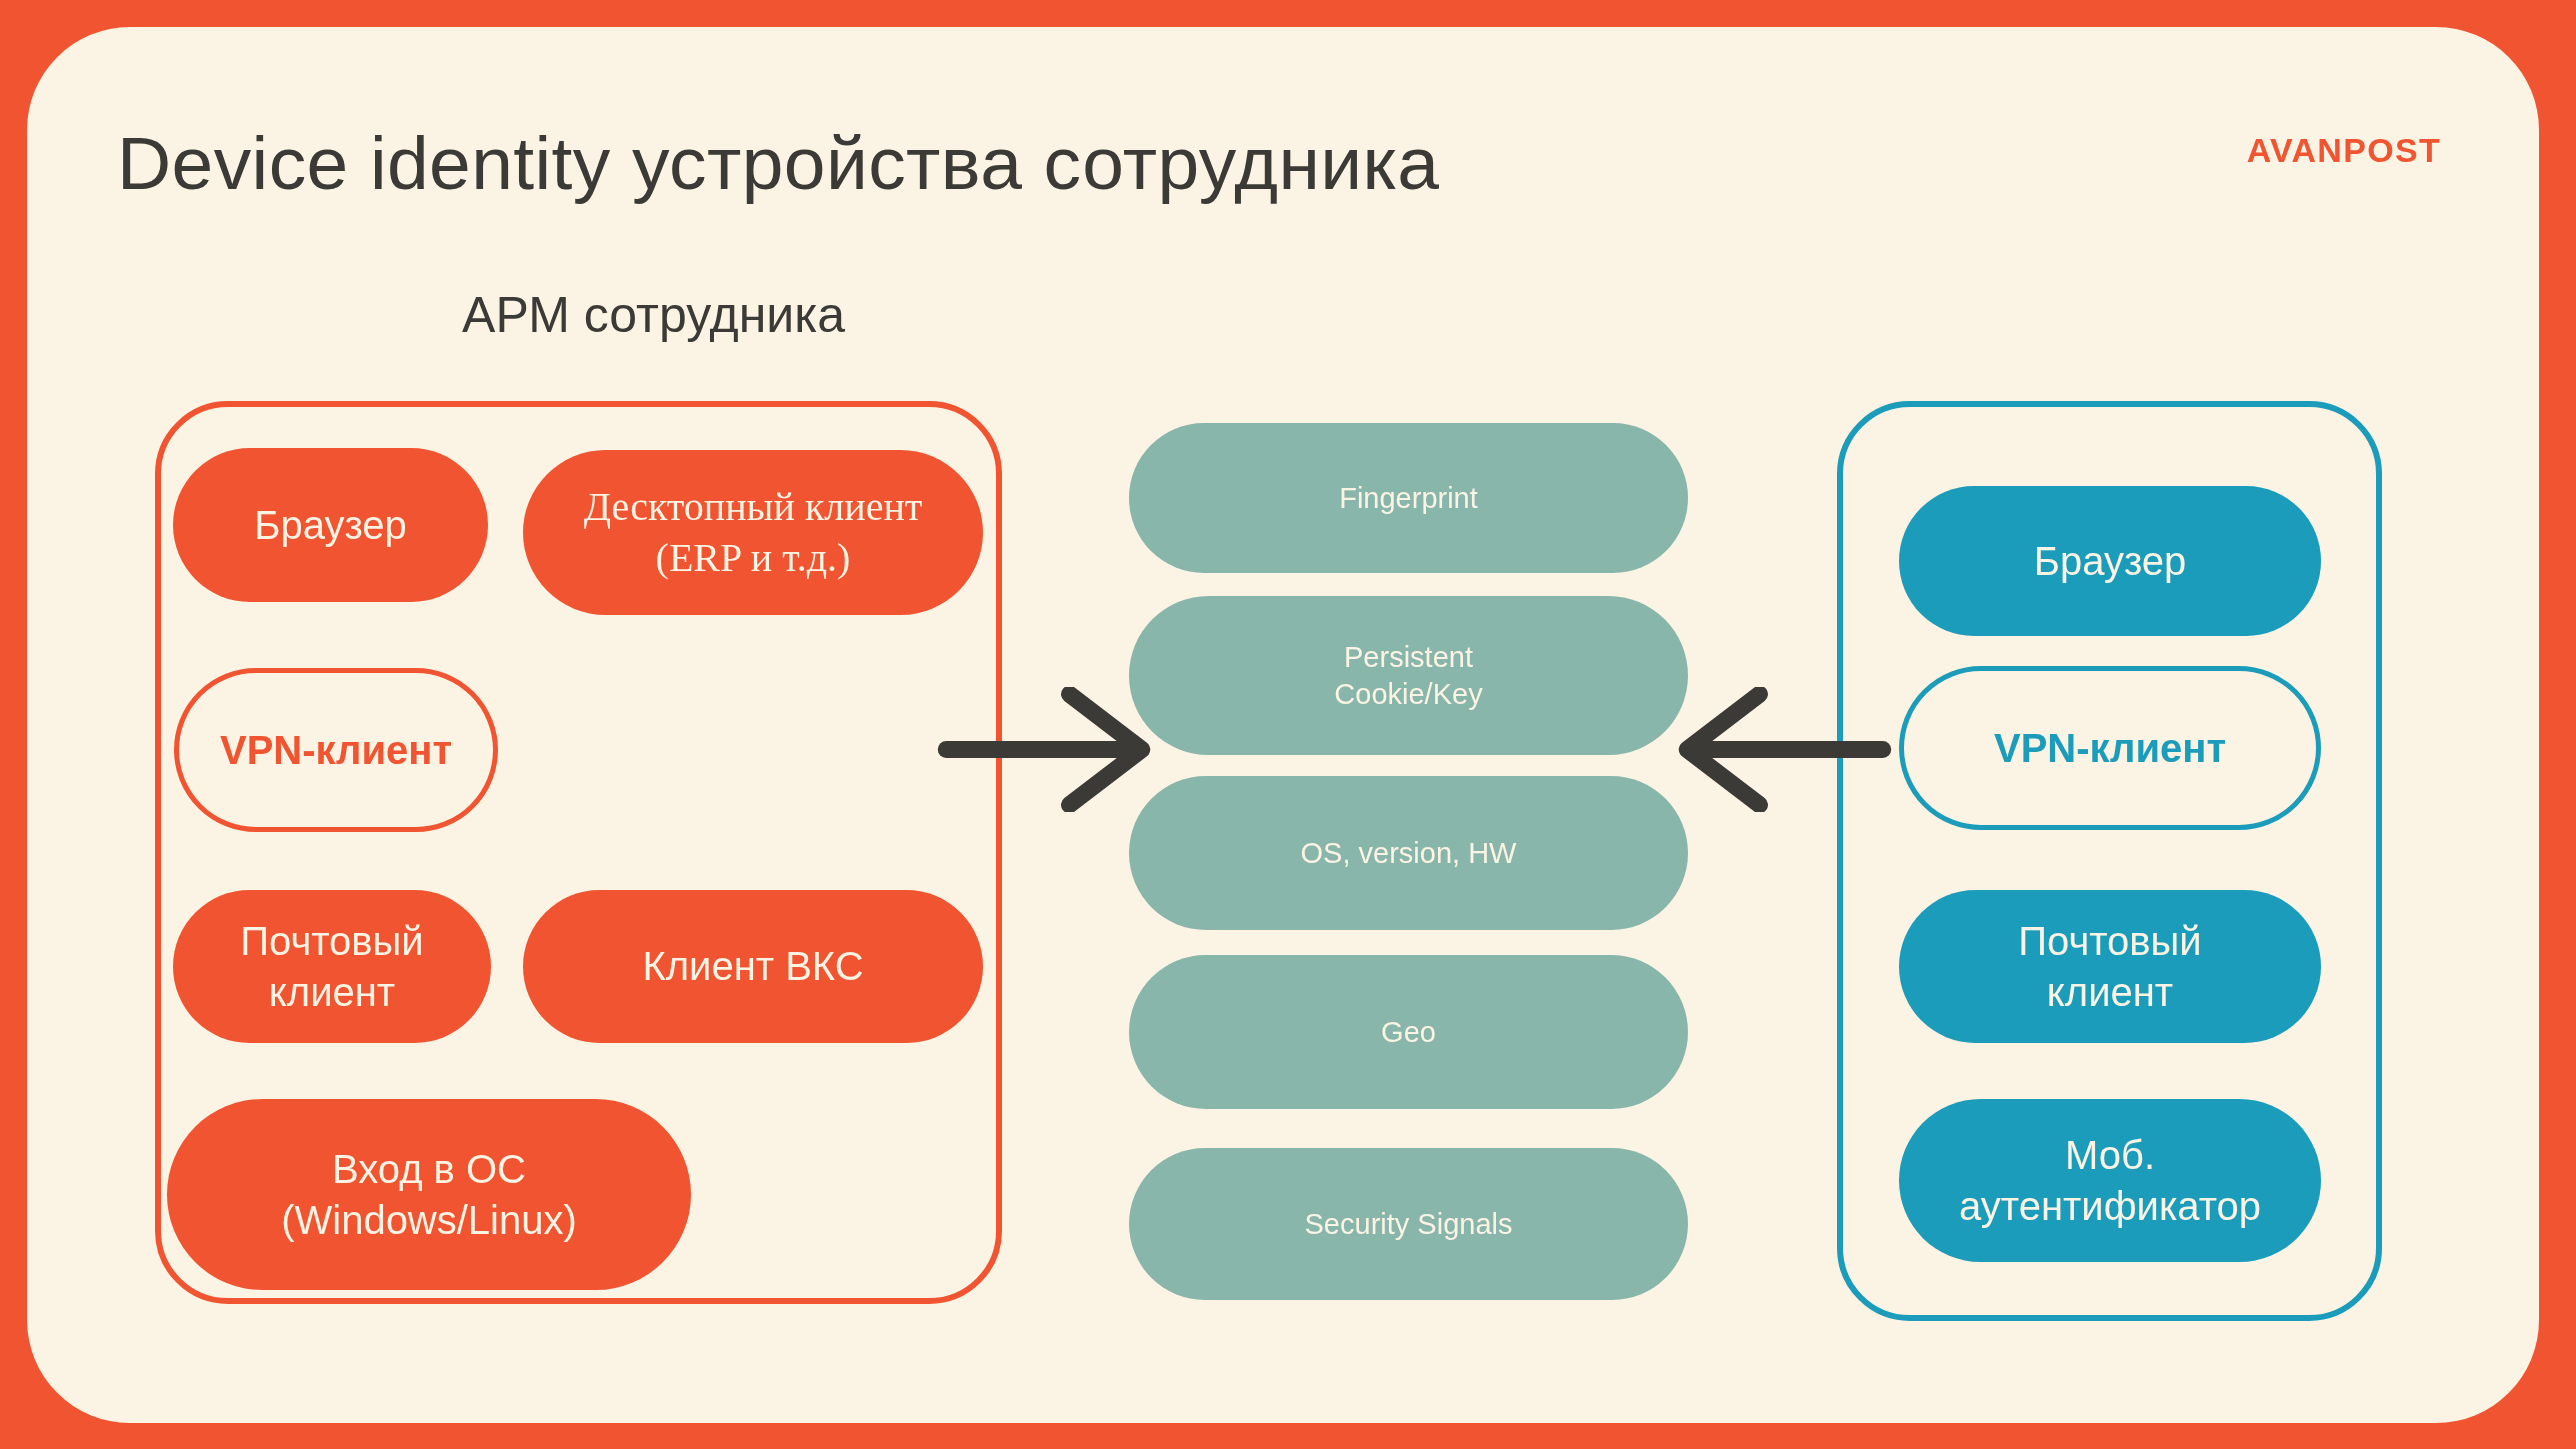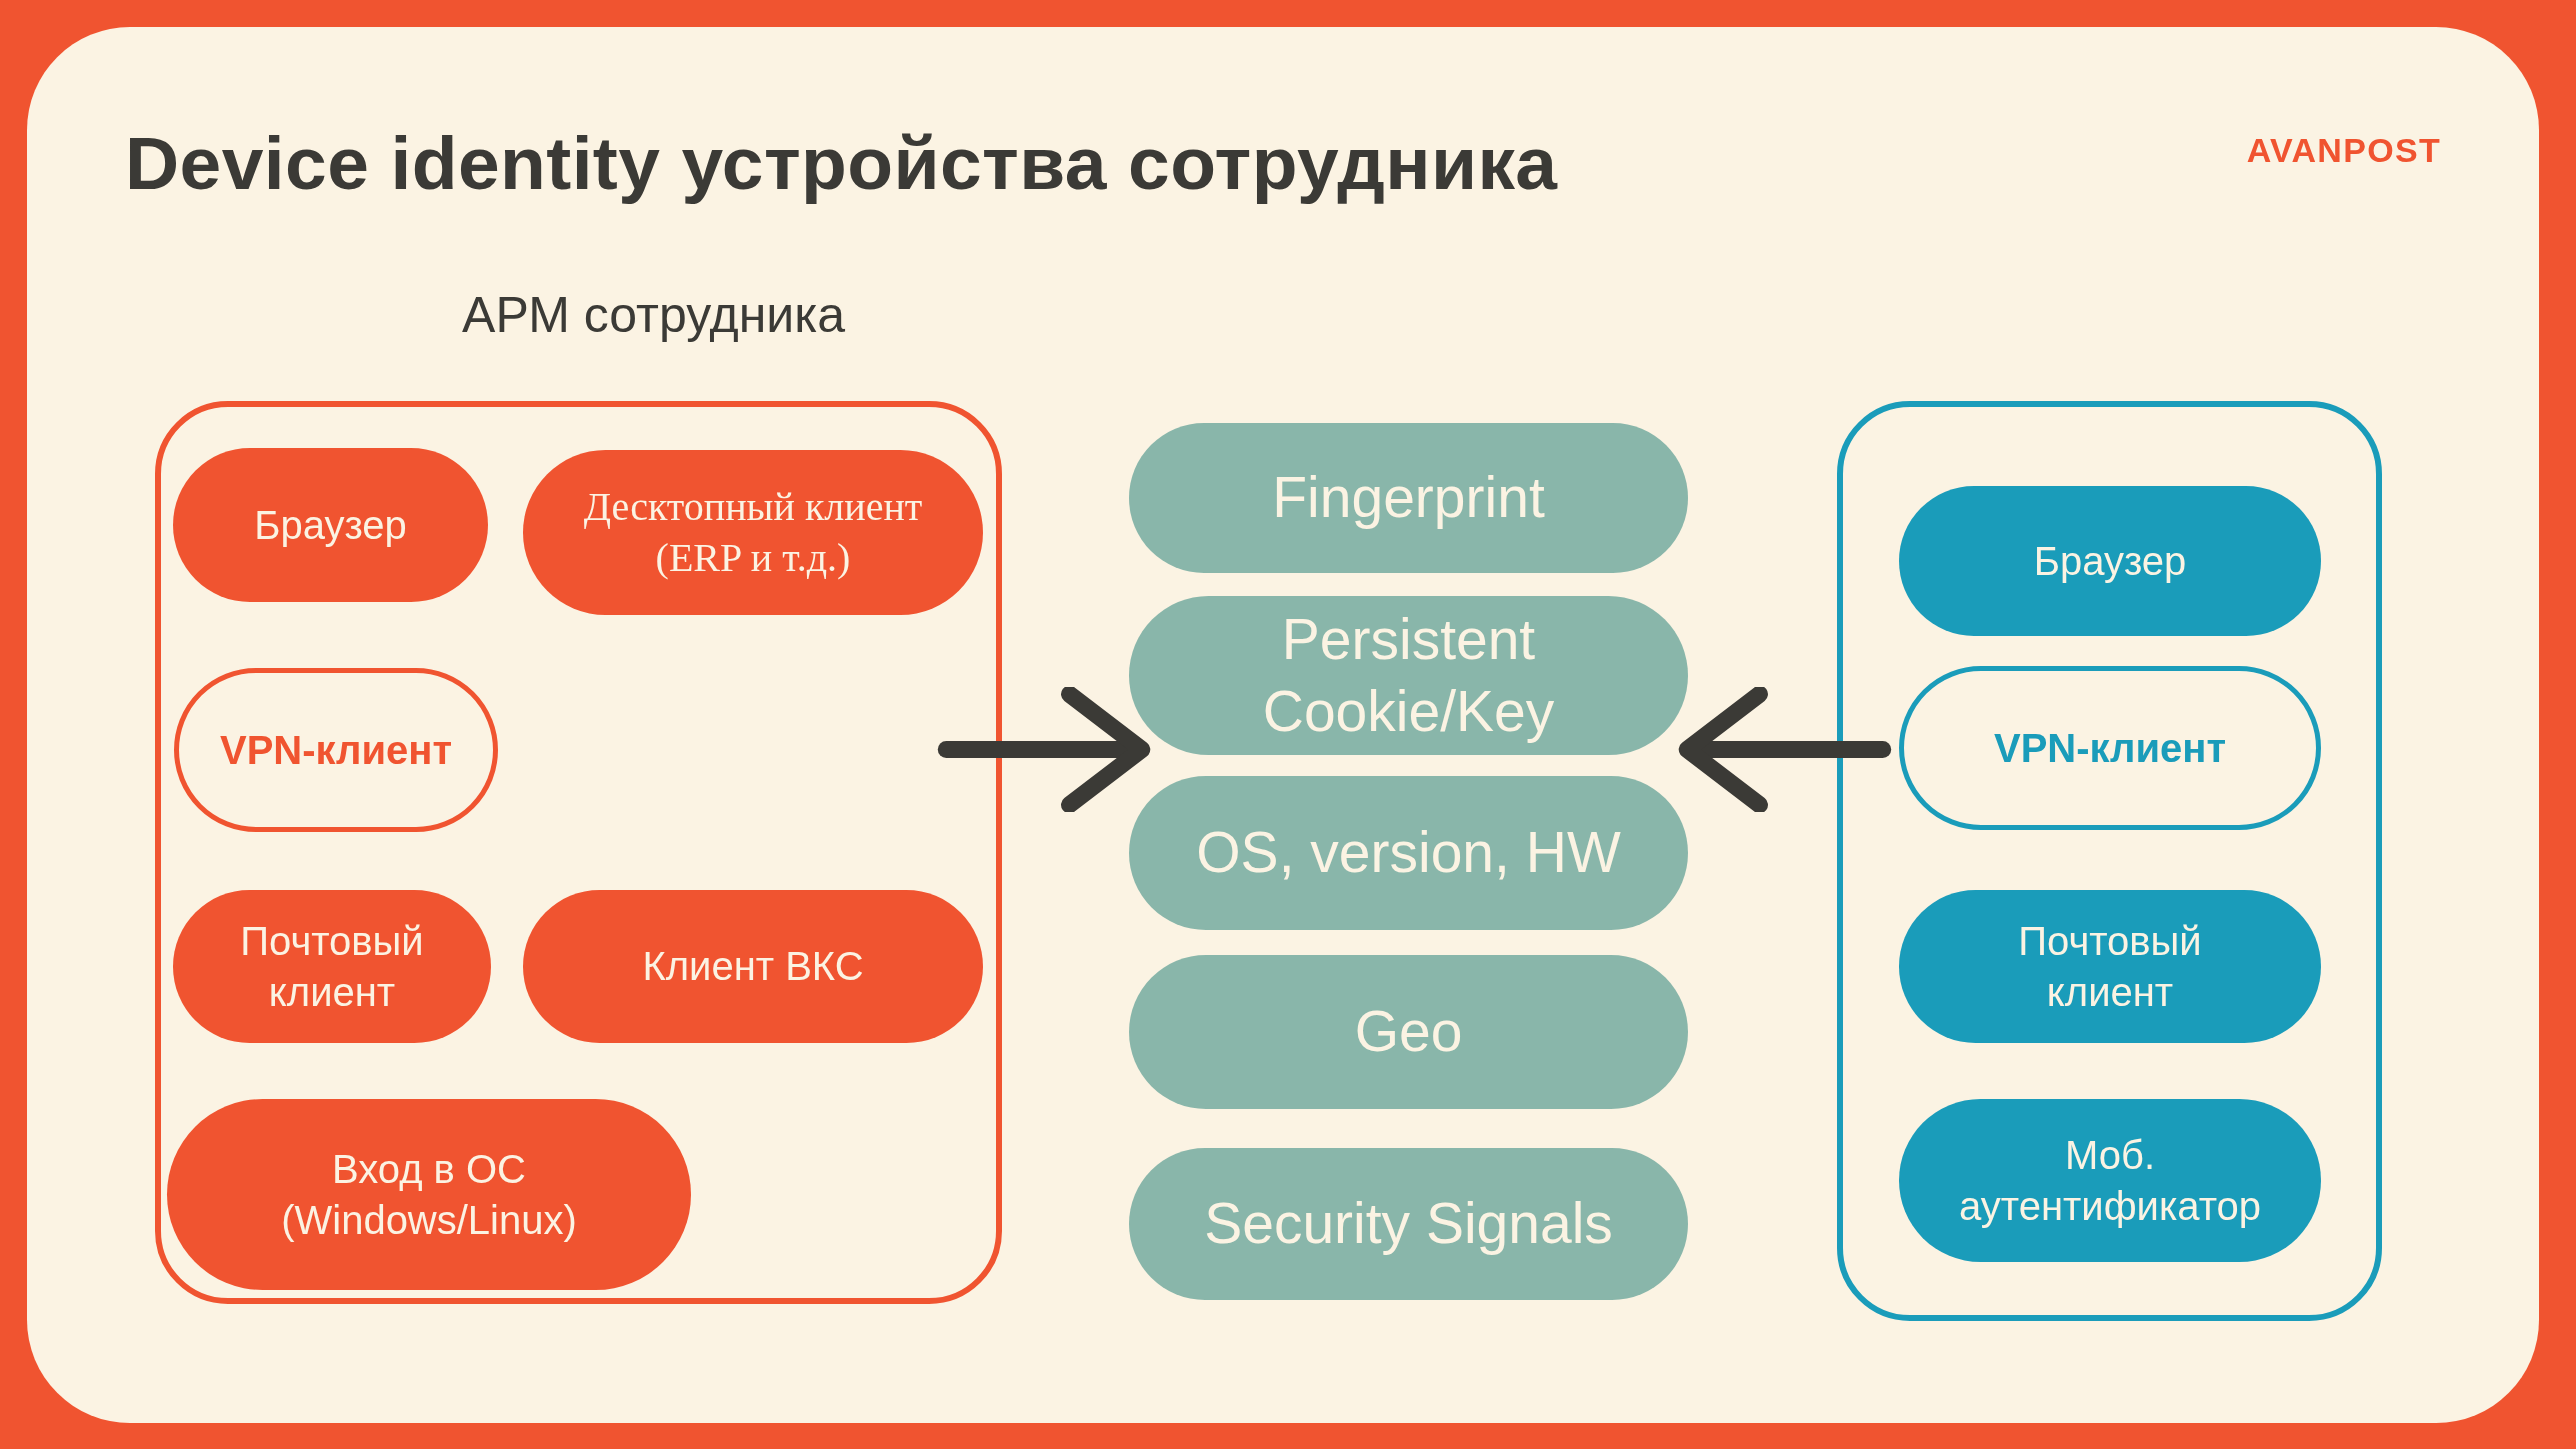--- a/index.html
+++ b/index.html
@@ -6,34 +6,34 @@
     --orange:#F05430;
     --teal:#1A9CBA;
     --sage:#89B6AA;
     --cream:#FBF3E3;
     --dark:#3B3A36;
   }
   html,body{margin:0;padding:0;}
   body{background:var(--orange);font-family:"Liberation Sans", sans-serif;}
   .stage{position:relative;width:2576px;height:1449px;background:var(--orange);overflow:hidden;}
   .card{position:absolute;left:27px;top:27px;width:2512px;height:1396px;background:var(--cream);border-radius:103px;}
-  .title{position:absolute;left:125px;top:120px;font-size:75px;font-weight:700;color:var(--dark);letter-spacing:0.4px;white-space:nowrap;}
+  .title{position:absolute;left:117px;top:120px;font-size:75px;font-weight:400;color:var(--dark);letter-spacing:0.4px;white-space:nowrap;}
   .logo{position:absolute;left:2173px;top:131px;width:268px;text-align:right;font-size:34px;font-weight:800;color:var(--orange);letter-spacing:1.3px;white-space:nowrap;}
   .group-label{position:absolute;top:286px;width:536px;text-align:right;font-size:50px;font-weight:500;color:var(--dark);white-space:nowrap;}
   #label-workstation{left:309px;}
   #label-smartphone{left:1842px;}
   .container{position:absolute;border-radius:73px;background:transparent;box-sizing:border-box;}
   #container-workstation{left:155px;top:401px;width:847px;height:903px;border:6.3px solid var(--orange);}
   #container-smartphone{left:1837px;top:401px;width:545px;height:920px;border:6.3px solid var(--teal);}
   .pill{position:absolute;display:flex;align-items:center;justify-content:center;border-radius:893px;text-align:center;white-space:pre-line;box-sizing:border-box;font-size:40px;line-height:1.27;font-weight:500;}
   .pill.orange{background:var(--orange);color:var(--cream);}
   .pill.outline-orange{border:5.4px solid var(--orange);color:var(--orange);font-weight:700;}
   .pill.teal{background:var(--teal);color:var(--cream);}
   .pill.outline-teal{border:5.4px solid var(--teal);color:var(--teal);font-weight:700;}
-  .pill.sage{background:var(--sage);color:var(--cream);font-size:57px;line-height:1.25;}
+  .pill.sage{background:var(--sage);color:var(--cream);font-size:29px;line-height:1.25;}
   
   #p-ws-browser {left:173px;top:448px;width:315px;height:154px;}
   #p-ws-desktop {left:523px;top:450px;width:460px;height:165px;font-family:Liberation Serif, serif;}
   #p-ws-vpn     {left:174px;top:668px;width:324px;height:164px;}
   #p-ws-mail    {left:173px;top:890px;width:318px;height:153px;}
   #p-ws-vks     {left:523px;top:890px;width:460px;height:153px;}
   #p-ws-os      {left:167px;top:1099px;width:524px;height:191px;}
   
   #p-sig-fingerprint {left:1129px;top:423px;width:559px;height:150px;}
   #p-sig-cookie      {left:1129px;top:596px;width:559px;height:159px;}

